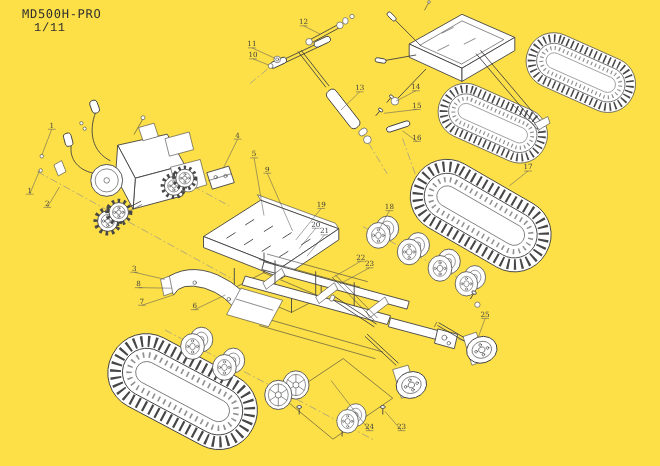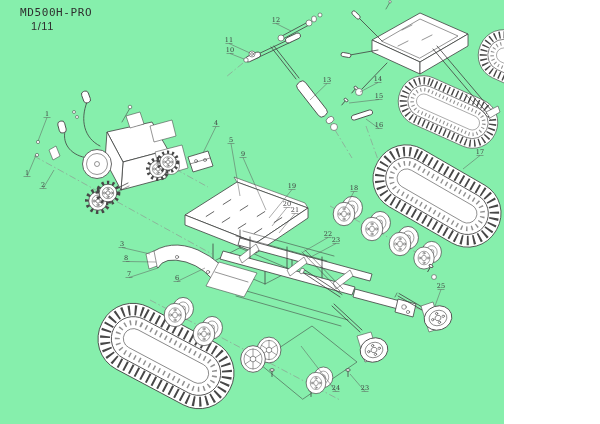--- a/index.html
+++ b/index.html
@@ -1,20 +1,20 @@
 <!DOCTYPE html>
 <html><head>
 <meta charset="utf-8">
 <style>
   html,body{margin:0;padding:0;background:#ffffff;}
-  .stage{position:relative;width:504px;height:424px;background:#86efac;overflow:hidden;
+  .stage{position:relative;width:600px;height:424px;background:#fde047;overflow:hidden;
          font-family:"DejaVu Sans","Liberation Sans",sans-serif;}
   .doc-title{position:absolute;left:20px;top:6px;font-family:"DejaVu Sans Mono","Liberation Mono",monospace;
              font-size:11px;letter-spacing:.6px;color:#2f2f2f;}
-  .doc-page{position:absolute;left:31px;top:20px;font-family:Liberation Sans, sans-serif;
+  .doc-page{position:absolute;left:31px;top:20px;font-family:Liberation Mono, monospace;
             font-size:11px;letter-spacing:.6px;color:#2f2f2f;}
   svg{position:absolute;left:0;top:0;}
   .s{stroke:#3f3f3f;fill:none;stroke-width:.8;stroke-linecap:round;stroke-linejoin:round;}
   .sw{stroke:#3f3f3f;fill:#ffffff;stroke-width:.8;stroke-linejoin:round;}
   .thin{stroke-width:.55;}
   .dash{stroke:#8f8f8f;stroke-width:.6;stroke-dasharray:7 2.5 1.5 2.5;fill:none;}
   .cleat{stroke:#474747;fill:none;}
   .leader{stroke:#5a5a5a;stroke-width:.5;fill:none;}
   .callout{font-family:"DejaVu Serif","Liberation Serif",serif;font-size:6.5px;fill:#3c3c3c;text-anchor:middle;}
 </style>

